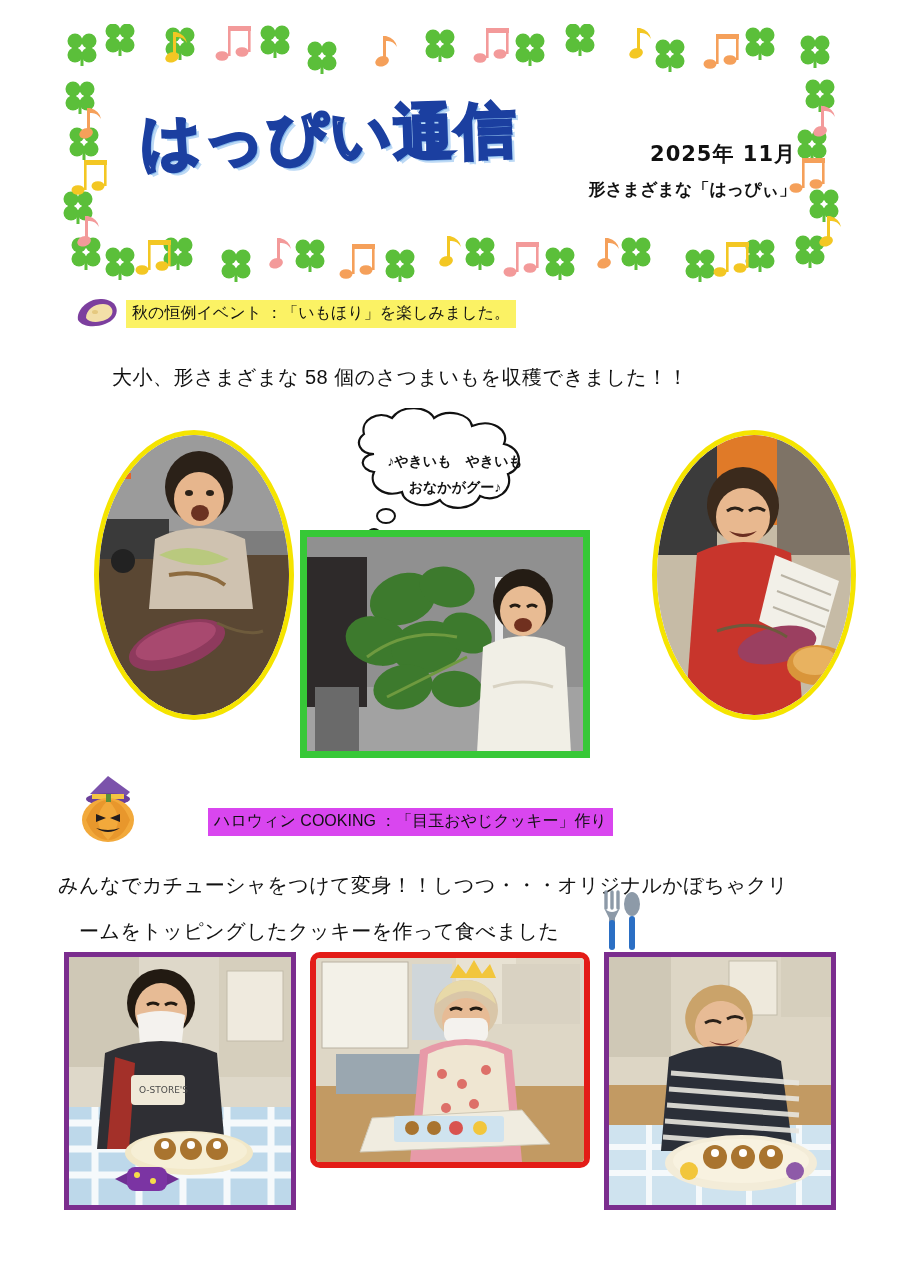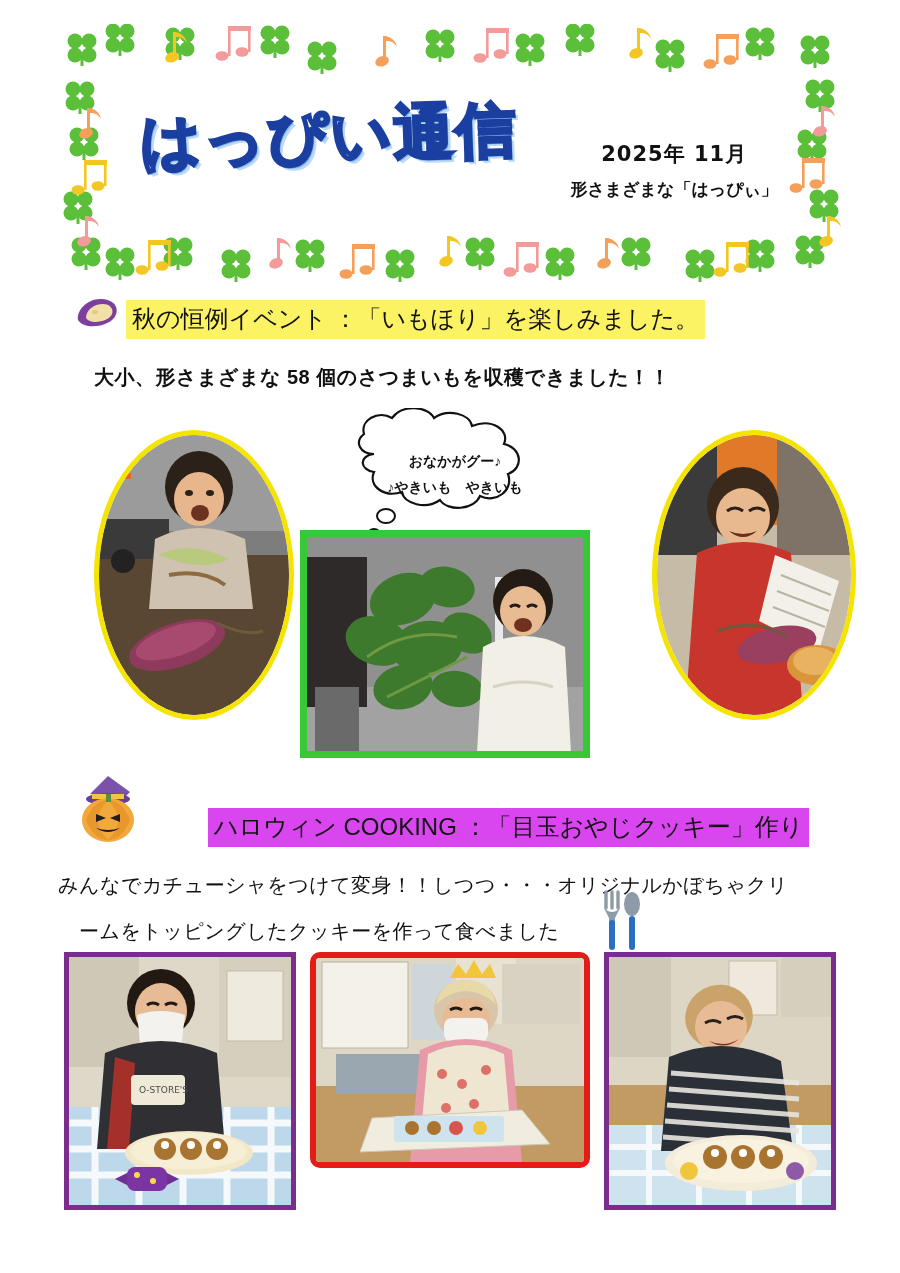--- a/index.html
+++ b/index.html
@@ -43,23 +43,23 @@
     -webkit-text-stroke: 3px #1b3fa0;
     text-shadow:
        2px 2px 0 #7fb3e8,
        4px 4px 0 #bcd9f5;
     white-space: nowrap;
     transform: rotate(-2deg);
   }
 
   #issue-info {
     position: absolute;
-    right: 122px;
+    right: 104px;
     top: 140px;
-    text-align: center;
+    text-align: right;
     font-family: "DejaVu Sans", sans-serif;
   }
   #issue-date {
     font-size: 21px;
     font-weight: bold;
     letter-spacing: 1px;
     color: #111;
   }
   #issue-org {
     margin-top: 10px;
@@ -70,21 +70,21 @@
   }
 
   
   .section-head {
     position: absolute;
     display: flex;
     align-items: center;
     gap: 10px;
   }
   .head-label {
-    font-size: 24px;
+    font-size: 16px;
     font-weight: 500;
     color: #111;
     padding: 3px 6px 4px 6px;
     white-space: nowrap;
   }
   .hl-yellow { background: #fbf264; }
   .hl-green  { background: #d946ef; margin-left: 48px; }
 
   .body-text {
     position: absolute;
@@ -278,34 +278,34 @@
     <path d="M4,24 C2,14 14,2 28,3 C42,4 46,14 40,22 C33,31 10,34 4,24 Z" fill="#7c3f9e"></path>
     <path d="M12,22 C12,14 20,8 29,8 C36,8 40,13 38,18 C35,26 16,29 12,22 Z" fill="#f3dfa8"></path>
     <ellipse cx="21" cy="16" rx="3" ry="2" fill="#e5c97f"></ellipse>
   </svg>
 </div>
 
 <div class="section-head" style="left:126px; top:300px;">
   <span class="head-label hl-yellow">秋の恒例イベント ：「いもほり」を楽しみました。</span>
 </div>
 
-<div class="body-text" style="left:94px; top:354px;font-weight:bold;">大小、形さまざまな 58 個のさつまいもを収穫できました！！</div>
+<div class="body-text" style="left:112px; top:354px;">大小、形さまざまな 58 個のさつまいもを収穫できました！！</div>
 
 <div id="speech-bubble">
   <svg width="250" height="170" viewBox="0 0 250 170" style="position:absolute;left:0;top:0;">
     <path d="M44,46 C30,46 24,34 34,26 C30,12 48,2 62,10 C72,-4 98,-2 104,10
              C118,0 140,6 142,18 C162,10 180,22 174,36 C192,40 194,60 178,66
              C184,82 166,96 150,88 C144,102 118,104 110,92 C96,102 74,96 72,84
              C54,90 38,78 44,64 C30,62 28,48 44,46 Z" fill="#ffffff" stroke="#111" stroke-width="2.2"></path>
     <ellipse cx="56" cy="108" rx="9" ry="7" fill="#fff" stroke="#111" stroke-width="2"></ellipse>
     <ellipse cx="44" cy="126" rx="6" ry="5" fill="#fff" stroke="#111" stroke-width="2"></ellipse>
   </svg>
   <div id="speech-text">
+    <div>♪やきいも　やきいも</div>
     <div>おなかがグー♪</div>
-    <div>♪やきいも　やきいも</div>
   </div>
 </div>
 
 <div class="photo oval" style="left:94px; top:430px; width:200px; height:290px;">
   <div class="inner" style="background:linear-gradient(#9a9a9a 0%, #8d8d8d 38%, #6c5a46 52%, #4b3a28 100%);">
     <svg width="190" height="280" viewBox="0 0 190 280" style="position:absolute;left:0;top:0;">
       <rect x="0" y="0" width="190" height="110" fill="#9b9b9b"></rect>
       <rect x="0" y="96" width="190" height="30" fill="#7d7d7d"></rect>
       <rect x="0" y="120" width="190" height="160" fill="#5a4733"></rect>
 

